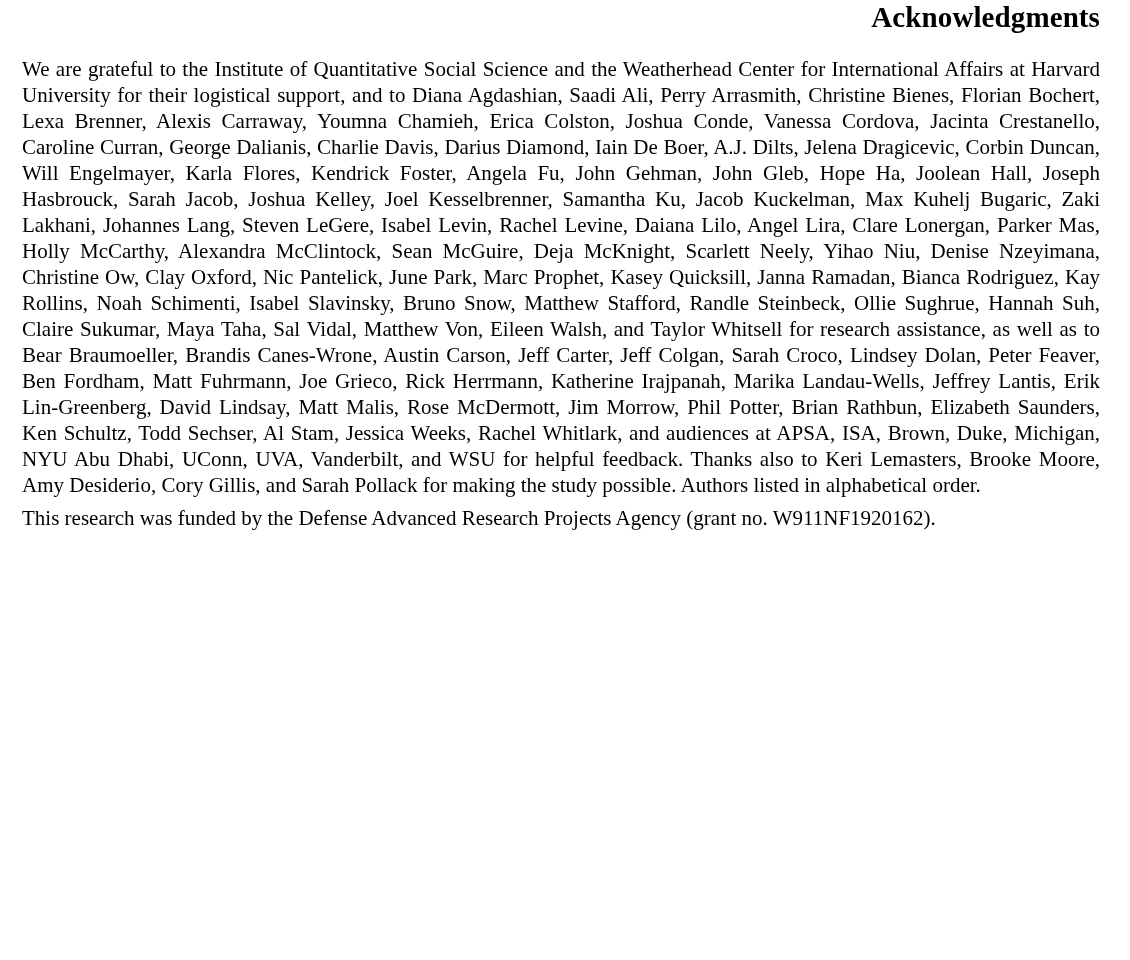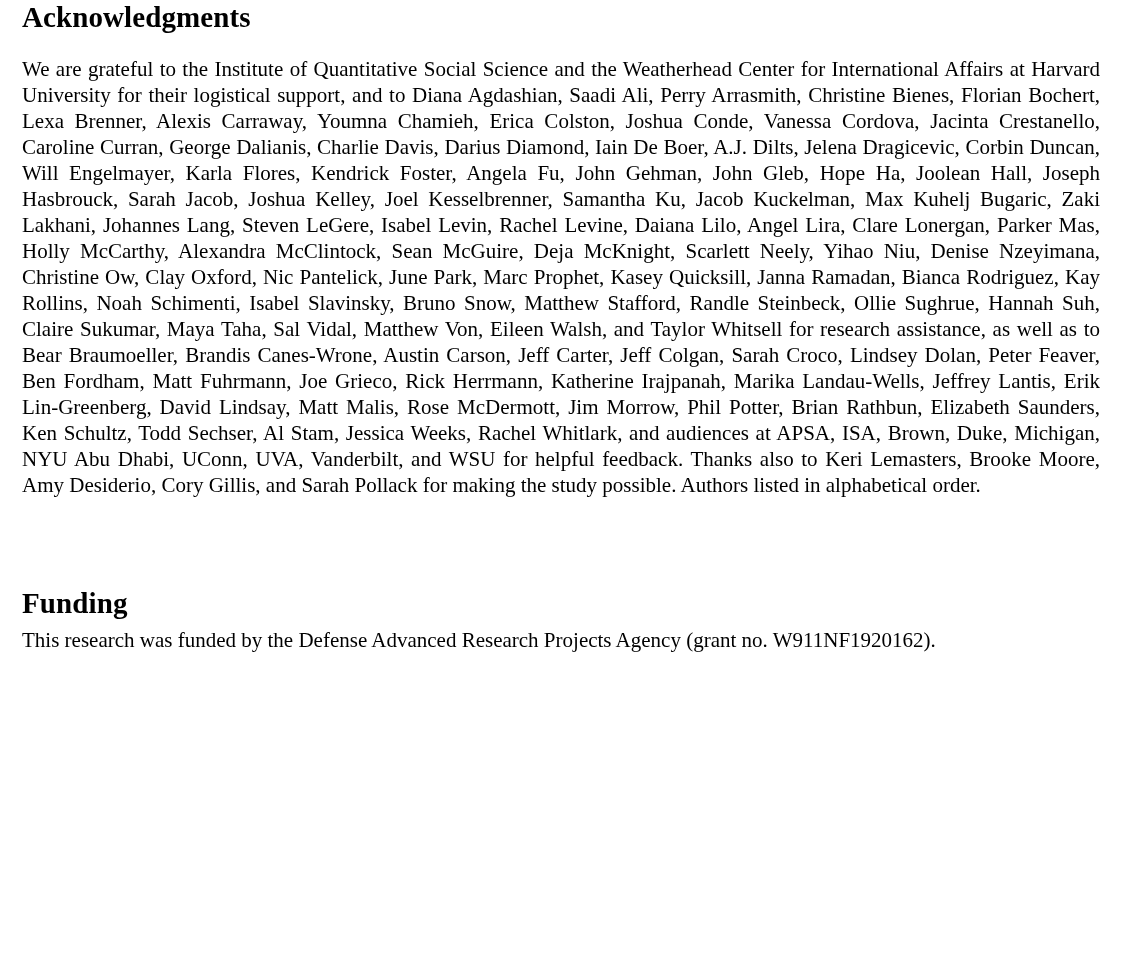--- a/index.html
+++ b/index.html
@@ -20,20 +20,21 @@
     height: 960px;
     padding: 0 30px 0 22px;
   }
   .section-heading {
     font-size: 29px;
     font-weight: bold;
     line-height: 1.1;
     margin: 0;
     padding-top: 2px;
     letter-spacing: 0.1px;
+    text-align: right;
   }
   .body-text {
     font-size: 21px;
     line-height: 26px;
     text-align: justify;
     text-justify: inter-word;
     margin: 0;
     hyphens: none;
   }
   .ack-block {
@@ -48,17 +49,16 @@
 </style>
 </head>
 <body>
 
 <div class="page">
 
   <h2 class="section-heading">Acknowledgments</h2>
 
   <p class="body-text ack-block">We are grateful to the Institute of Quantitative Social Science and the Weatherhead Center for International Affairs at Harvard University for their logistical support, and to Diana Agdashian, Saadi Ali, Perry Arrasmith, Christine Bienes, Florian Bochert, Lexa Brenner, Alexis Carraway, Youmna Chamieh, Erica Colston, Joshua Conde, Vanessa Cordova, Jacinta Crestanello, Caroline Curran, George Dalianis, Charlie Davis, Darius Diamond, Iain De Boer, A.J. Dilts, Jelena Dragicevic, Corbin Duncan, Will Engelmayer, Karla Flores, Kendrick Foster, Angela Fu, John Gehman, John Gleb, Hope Ha, Joolean Hall, Joseph Hasbrouck, Sarah Jacob, Joshua Kelley, Joel Kesselbrenner, Samantha Ku, Jacob Kuckelman, Max Kuhelj Bugaric, Zaki Lakhani, Johannes Lang, Steven LeGere, Isabel Levin, Rachel Levine, Daiana Lilo, Angel Lira, Clare Lonergan, Parker Mas, Holly McCarthy, Alexandra McClintock, Sean McGuire, Deja McKnight, Scarlett Neely, Yihao Niu, Denise Nzeyimana, Christine Ow, Clay Oxford, Nic Pantelick, June Park, Marc Prophet, Kasey Quicksill, Janna Ramadan, Bianca Rodriguez, Kay Rollins, Noah Schimenti, Isabel Slavinsky, Bruno Snow, Matthew Stafford, Randle Steinbeck, Ollie Sughrue, Hannah Suh, Claire Sukumar, Maya Taha, Sal Vidal, Matthew Von, Eileen Walsh, and Taylor Whitsell for research assistance, as well as to Bear Braumoeller, Brandis Canes-Wrone, Austin Carson, Jeff Carter, Jeff Colgan, Sarah Croco, Lindsey Dolan, Peter Feaver, Ben Fordham, Matt Fuhrmann, Joe Grieco, Rick Herrmann, Katherine Irajpanah, Marika Landau-Wells, Jeffrey Lantis, Erik Lin-Greenberg, David Lindsay, Matt Malis, Rose McDermott, Jim Morrow, Phil Potter, Brian Rathbun, Elizabeth Saunders, Ken Schultz, Todd Sechser, Al Stam, Jessica Weeks, Rachel Whitlark, and audiences at APSA, ISA, Brown, Duke, Michigan, NYU Abu Dhabi, UConn, UVA, Vanderbilt, and WSU for helpful feedback. Thanks also to Keri Lemasters, Brooke Moore, Amy Desiderio, Cory Gillis, and Sarah Pollack for making the study possible. Authors listed in alphabetical order.</p>
 
-  <h2 class="section-heading funding-heading">Funding</h2>
 
   <p class="body-text funding-block">This research was funded by the Defense Advanced Research Projects Agency (grant no. W911NF1920162).</p>
 
 </div>
 
 </body></html>

